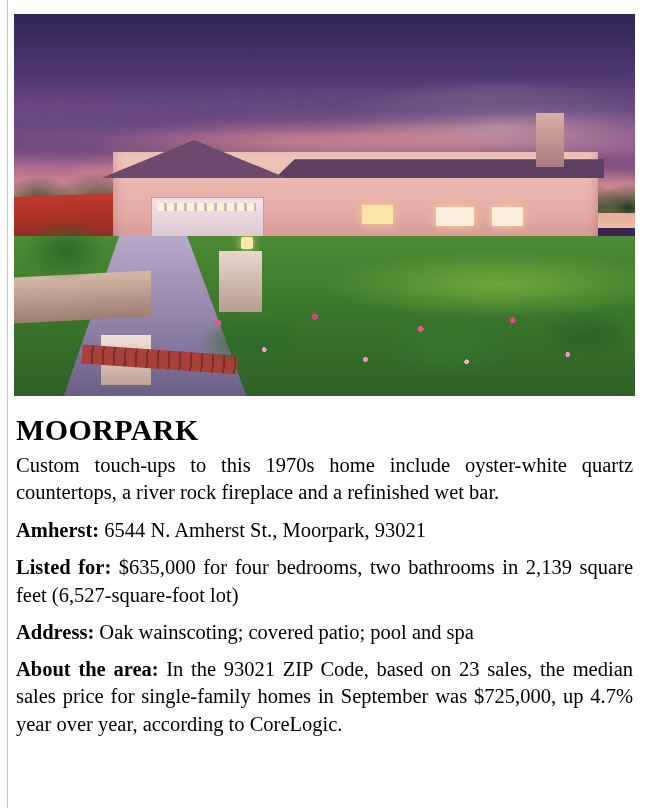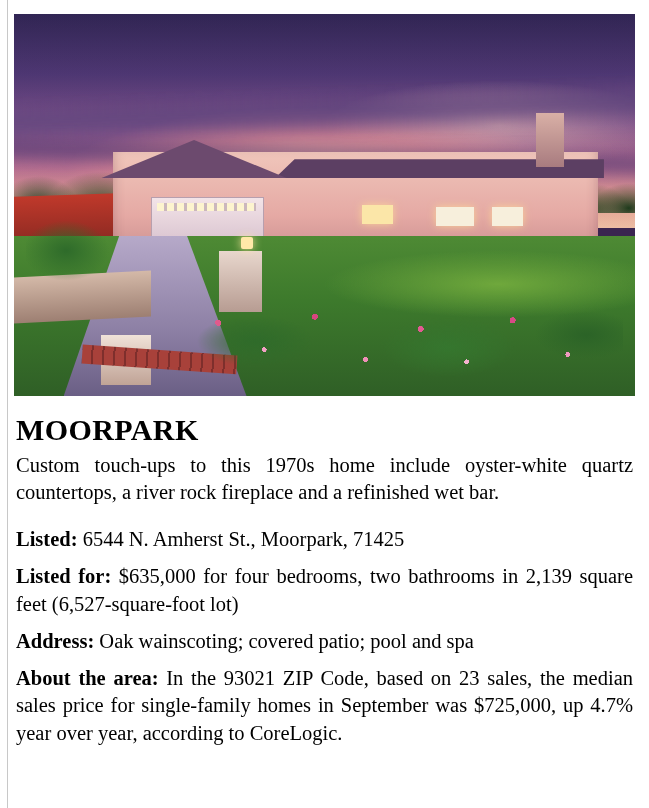--- a/index.html
+++ b/index.html
@@ -257,21 +257,21 @@
     margin: 0 0 10px 2px;
     text-align: justify;
     text-justify: inter-word;
     width: 617px;
   }
   .para:last-child { margin-bottom: 11px; font-family: Liberation Serif, serif; }
   .para b {
     font-weight: bold;
   }
   .lede {
-    margin-bottom: 20px;
+    margin-bottom: 11px;
   }
 </style>
 </head>
 <body>
 
 <div class="page">
   <div class="rule-left"></div>
 
   <div class="content">
 
@@ -298,21 +298,21 @@
       <div class="brick"></div>
       <div class="shrub-l"></div>
       <div class="flowers"></div>
       <div class="lamp"></div>
     </div>
 
     <h1 class="headline">MOORPARK</h1>
 
     <p class="para lede">Custom touch-ups to this 1970s home include oyster-white quartz countertops, a river rock fireplace and a refinished wet bar.</p>
 
-    <p class="para"><b>Listed:</b> <span>6544 N. Amherst St., Moorpark, 71425</span></p>
+    <p class="para"><b>Amherst:</b> <span>6544 N. Amherst St., Moorpark, 93021</span></p>
 
     <p class="para"><b>Listed for:</b> <span>$635,000 for four bedrooms, two bathrooms in 2,139 square feet (6,527-square-foot lot)</span></p>
 
     <p class="para"><b>Address:</b> <span>Oak wainscoting; covered patio; pool and spa</span></p>
 
     <p class="para"><b>About the area:</b> <span>In the 93021 ZIP Code, based on 23 sales, the median sales price for single-family homes in September was $725,000, up 4.7% year over year, according to CoreLogic.</span></p>
 
   </div>
 </div>
 

